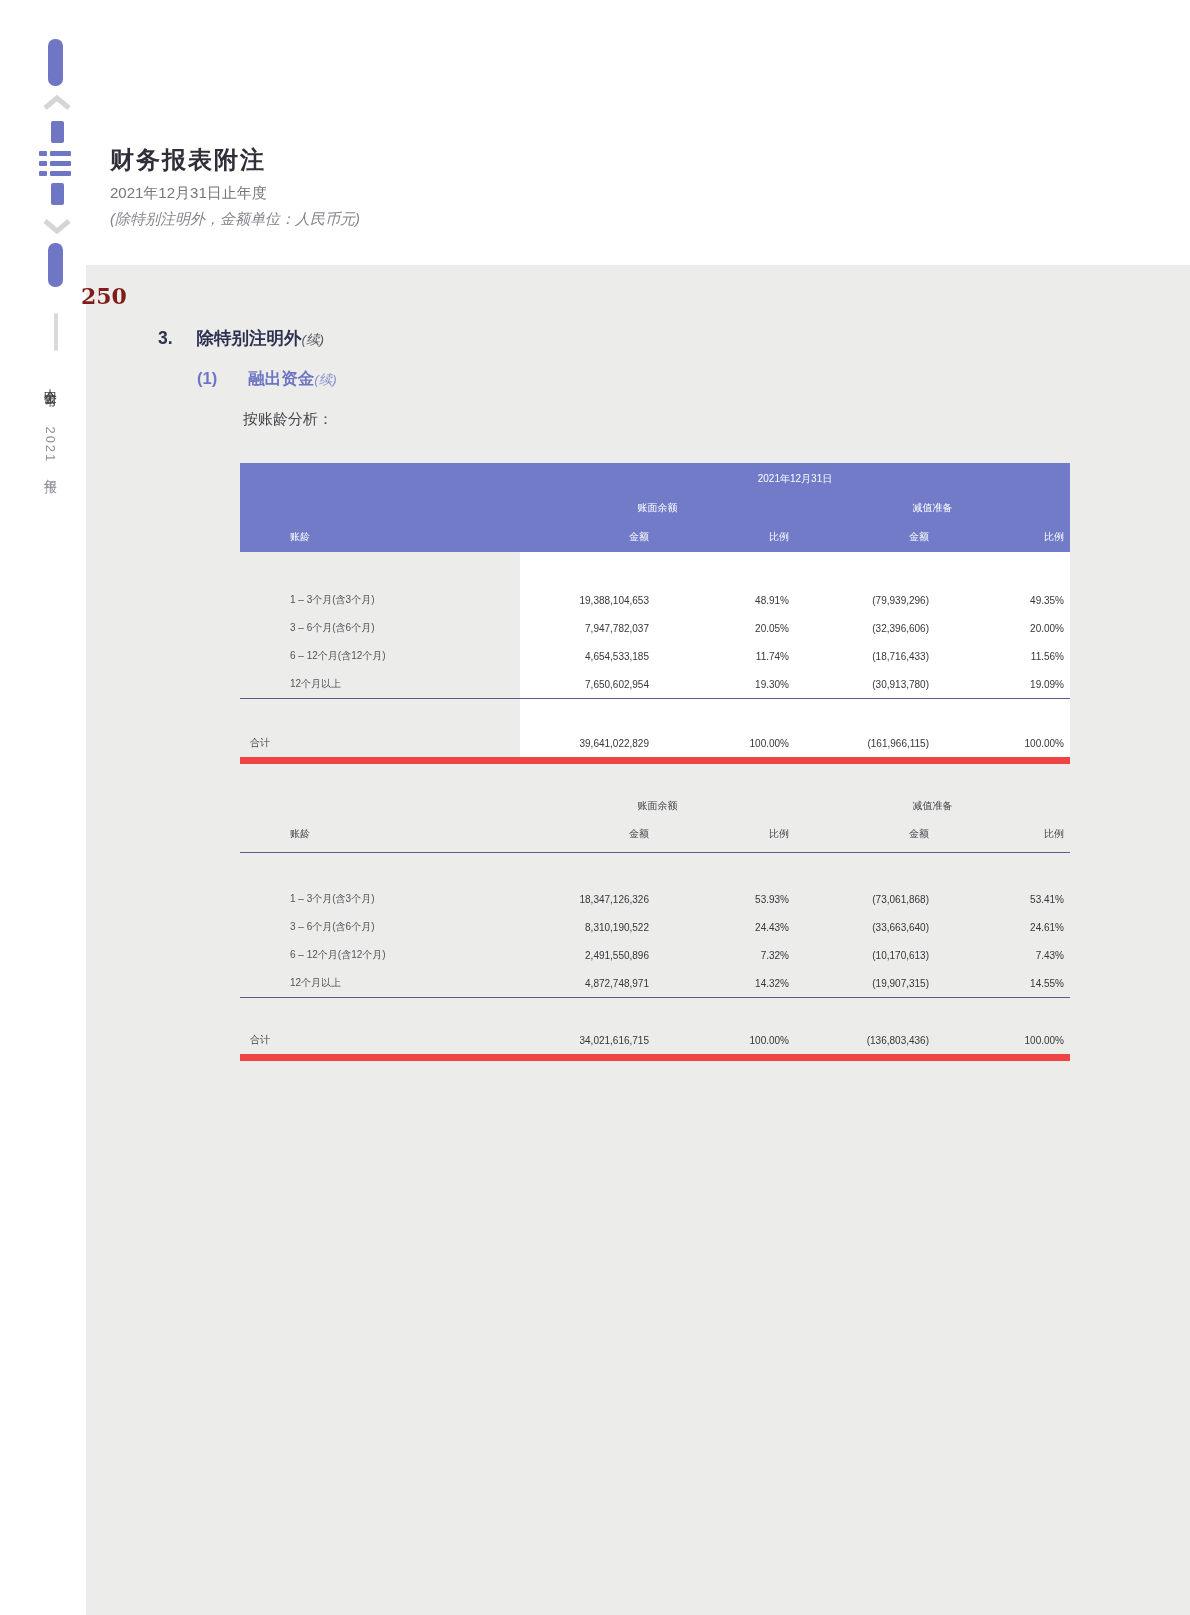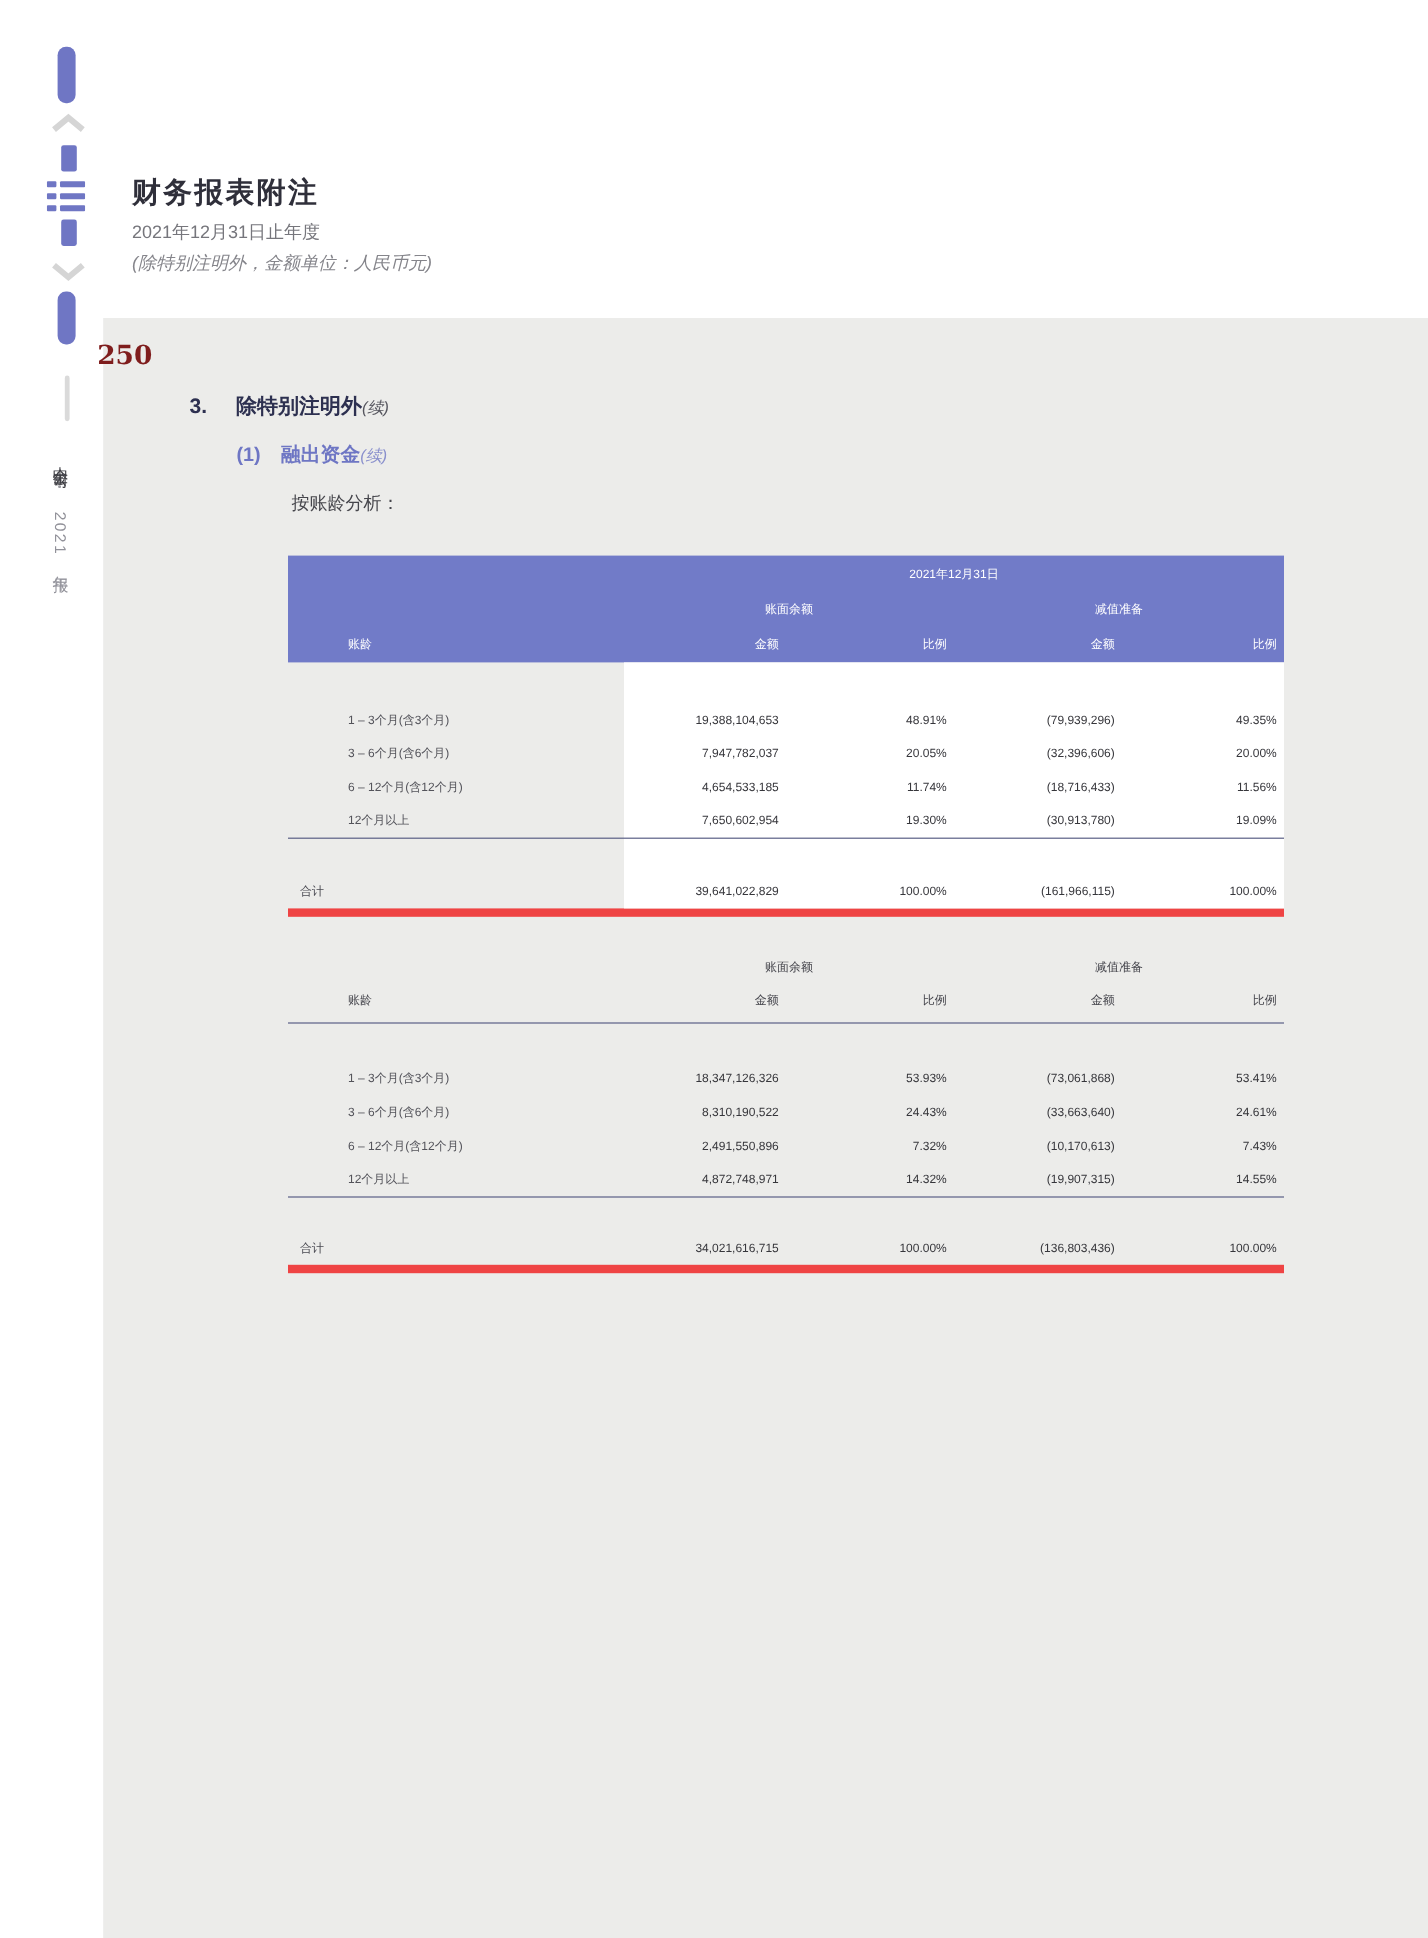--- a/index.html
+++ b/index.html
@@ -32,21 +32,21 @@
   .doc-title{position:absolute;left:110px;top:144px;font-family:"DejaVu Serif","Liberation Serif",serif;
     font-size:24px;font-weight:bold;color:#2f2f3a;letter-spacing:2px;}
   .doc-period{position:absolute;left:110px;top:184px;font-size:15px;color:#76767c;}
   .doc-note{position:absolute;left:110px;top:210px;font-size:15px;color:#85858b;font-style:italic;}
 
   
   .h1{position:absolute;left:107px;top:285px;font-size:21px;font-weight:bold;color:#6e76c4;}
   .h2{position:absolute;left:158px;top:326px;font-size:17.5px;font-weight:bold;color:#2d3050;}
   .h2 .h-label{margin-left:24px;}
   .h3{position:absolute;left:197px;top:368px;font-size:16.5px;font-weight:bold;color:#6e76c4;}
-  .h3 .h-label{margin-left:17px;}
+  .h3 .h-label{margin-left:31px;}
   .cont{font-size:13.5px;font-weight:normal;font-style:italic;}
   .h1 .cont{color:#8a90cd;font-size:14px;}
   .h2 .cont{color:#55555e;}
   .h3 .cont{color:#8a90cd;}
   .intro{position:absolute;left:243px;top:410px;font-size:15px;color:#46464c;}
 
   
   .grid{display:grid;grid-template-columns:280px 135px 140px 140px 135px;align-items:center;}
   .tbl{position:absolute;left:240px;width:830px;font-size:10px;}
   .tbl1{top:463px;}

